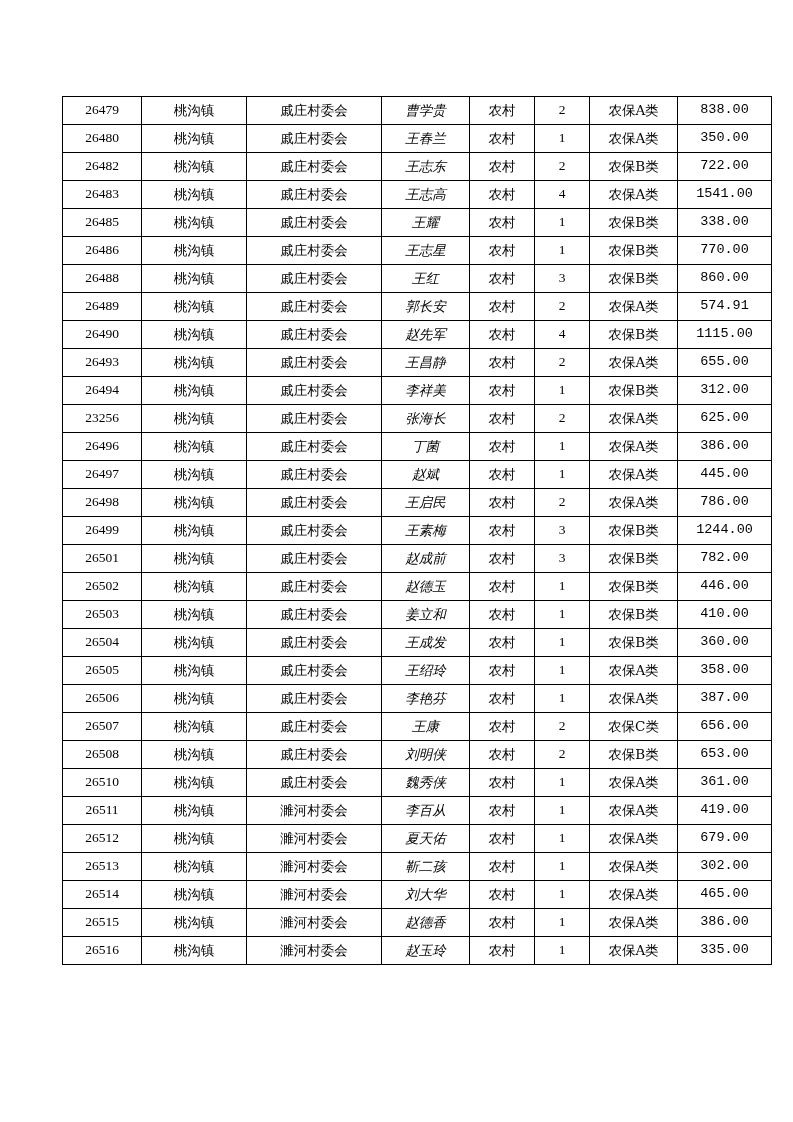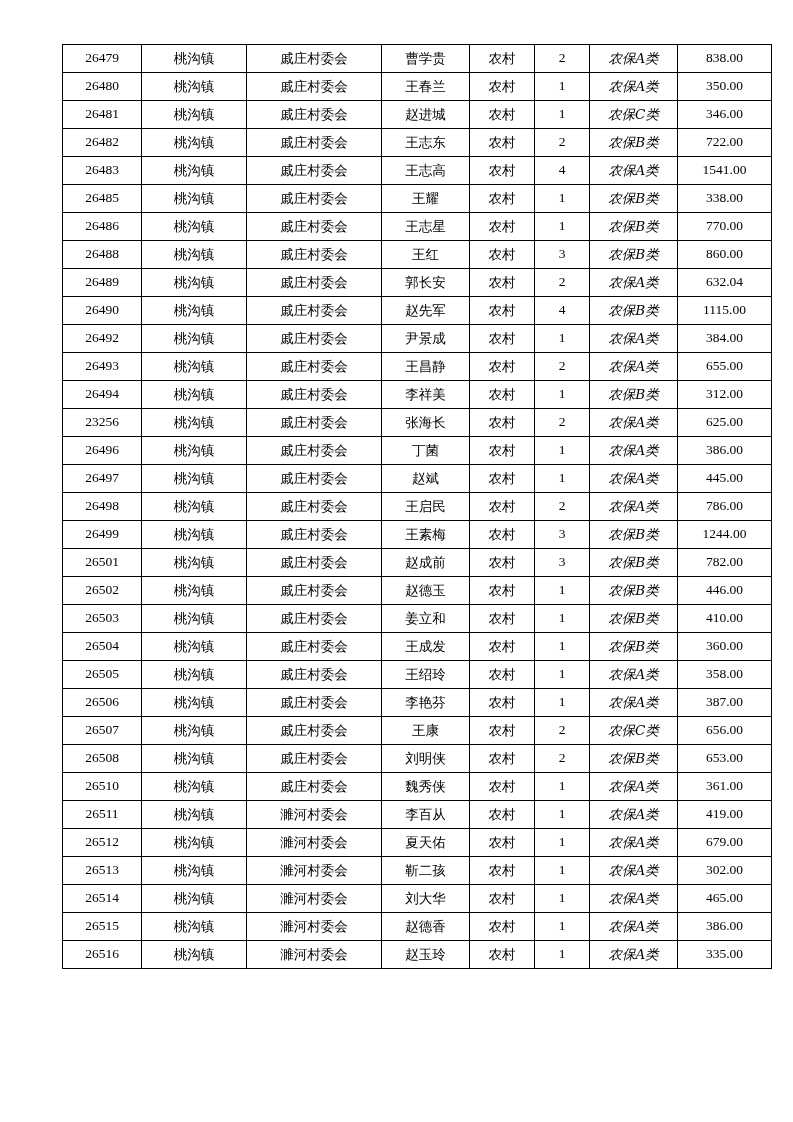--- a/index.html
+++ b/index.html
@@ -11,46 +11,46 @@
     width: 793px;
     height: 1122px;
     font-family: "Liberation Serif", "DejaVu Serif", serif;
     color: #000000;
   }
   .page {
     position: relative;
     width: 793px;
     height: 814px;
     box-sizing: border-box;
-    padding: 44px 62px 0 62px;
+    padding: 96px 62px 0 62px;
   }
   table.data-table {
     border-collapse: collapse;
     width: 669px;
     table-layout: fixed;
   }
   table.data-table td {
     border: 1px solid #000000;
     height: 27px;
     padding: 0 2px;
     text-align: center;
     vertical-align: middle;
     font-size: 13.5px;
     line-height: 1.1;
     white-space: nowrap;
     overflow: hidden;
   }
   td.c-id      { width: 74px; }
   td.c-town    { width: 100px; }
   td.c-village { width: 130px; }
-  td.c-name    { width: 83px; }
+  td.c-name    { width: 83px; font-style: italic; }
   td.c-type    { width: 60px; }
   td.c-count   { width: 50px; }
-  td.c-cat     { width: 83px; font-style: italic; }
-  td.c-amount  { width: 89px; }
+  td.c-cat     { width: 83px; }
+  td.c-amount  { width: 89px; font-family: Liberation Mono, monospace; }
 
   .c-id, .c-count, .c-amount {
     font-family: "Liberation Serif", "DejaVu Serif", serif;
   }
   .c-town, .c-village, .c-name, .c-type, .c-cat {
     font-family: "DejaVu Serif", "Liberation Serif", serif;
     font-size: 13px;
   }
 </style>
 </head>
@@ -73,30 +73,20 @@
           <td class="c-id">26480</td>
           <td class="c-town">桃沟镇</td>
           <td class="c-village">戚庄村委会</td>
           <td class="c-name">王春兰</td>
           <td class="c-type">农村</td>
           <td class="c-count">1</td>
           <td class="c-cat">农保A类</td>
           <td class="c-amount">350.00</td>
         </tr>
         <tr>
-          <td class="c-id">26481</td>
-          <td class="c-town">桃沟镇</td>
-          <td class="c-village">戚庄村委会</td>
-          <td class="c-name">赵进城</td>
-          <td class="c-type">农村</td>
-          <td class="c-count">1</td>
-          <td class="c-cat">农保C类</td>
-          <td class="c-amount">346.00</td>
-        </tr>
-        <tr>
           <td class="c-id">26482</td>
           <td class="c-town">桃沟镇</td>
           <td class="c-village">戚庄村委会</td>
           <td class="c-name">王志东</td>
           <td class="c-type">农村</td>
           <td class="c-count">2</td>
           <td class="c-cat">农保B类</td>
           <td class="c-amount">722.00</td>
         </tr>
         <tr>
@@ -140,41 +130,31 @@
           <td class="c-amount">860.00</td>
         </tr>
         <tr>
           <td class="c-id">26489</td>
           <td class="c-town">桃沟镇</td>
           <td class="c-village">戚庄村委会</td>
           <td class="c-name">郭长安</td>
           <td class="c-type">农村</td>
           <td class="c-count">2</td>
           <td class="c-cat">农保A类</td>
-          <td class="c-amount">632.04</td>
+          <td class="c-amount">574.91</td>
         </tr>
         <tr>
           <td class="c-id">26490</td>
           <td class="c-town">桃沟镇</td>
           <td class="c-village">戚庄村委会</td>
           <td class="c-name">赵先军</td>
           <td class="c-type">农村</td>
           <td class="c-count">4</td>
           <td class="c-cat">农保B类</td>
           <td class="c-amount">1115.00</td>
-        </tr>
-        <tr>
-          <td class="c-id">26492</td>
-          <td class="c-town">桃沟镇</td>
-          <td class="c-village">戚庄村委会</td>
-          <td class="c-name">尹景成</td>
-          <td class="c-type">农村</td>
-          <td class="c-count">1</td>
-          <td class="c-cat">农保A类</td>
-          <td class="c-amount">384.00</td>
         </tr>
         <tr>
           <td class="c-id">26493</td>
           <td class="c-town">桃沟镇</td>
           <td class="c-village">戚庄村委会</td>
           <td class="c-name">王昌静</td>
           <td class="c-type">农村</td>
           <td class="c-count">2</td>
           <td class="c-cat">农保A类</td>
           <td class="c-amount">655.00</td>

